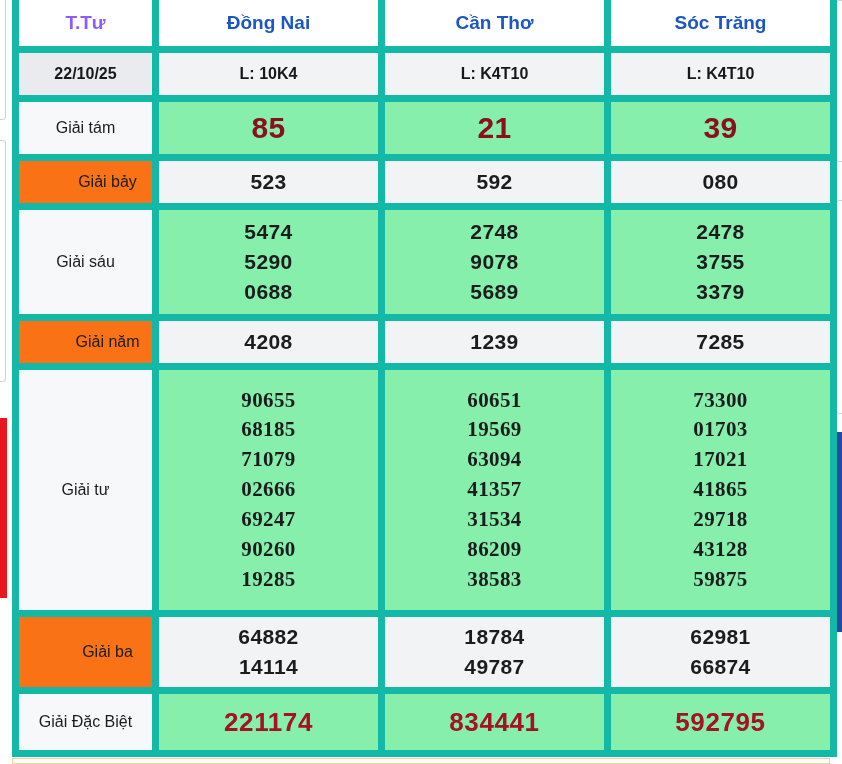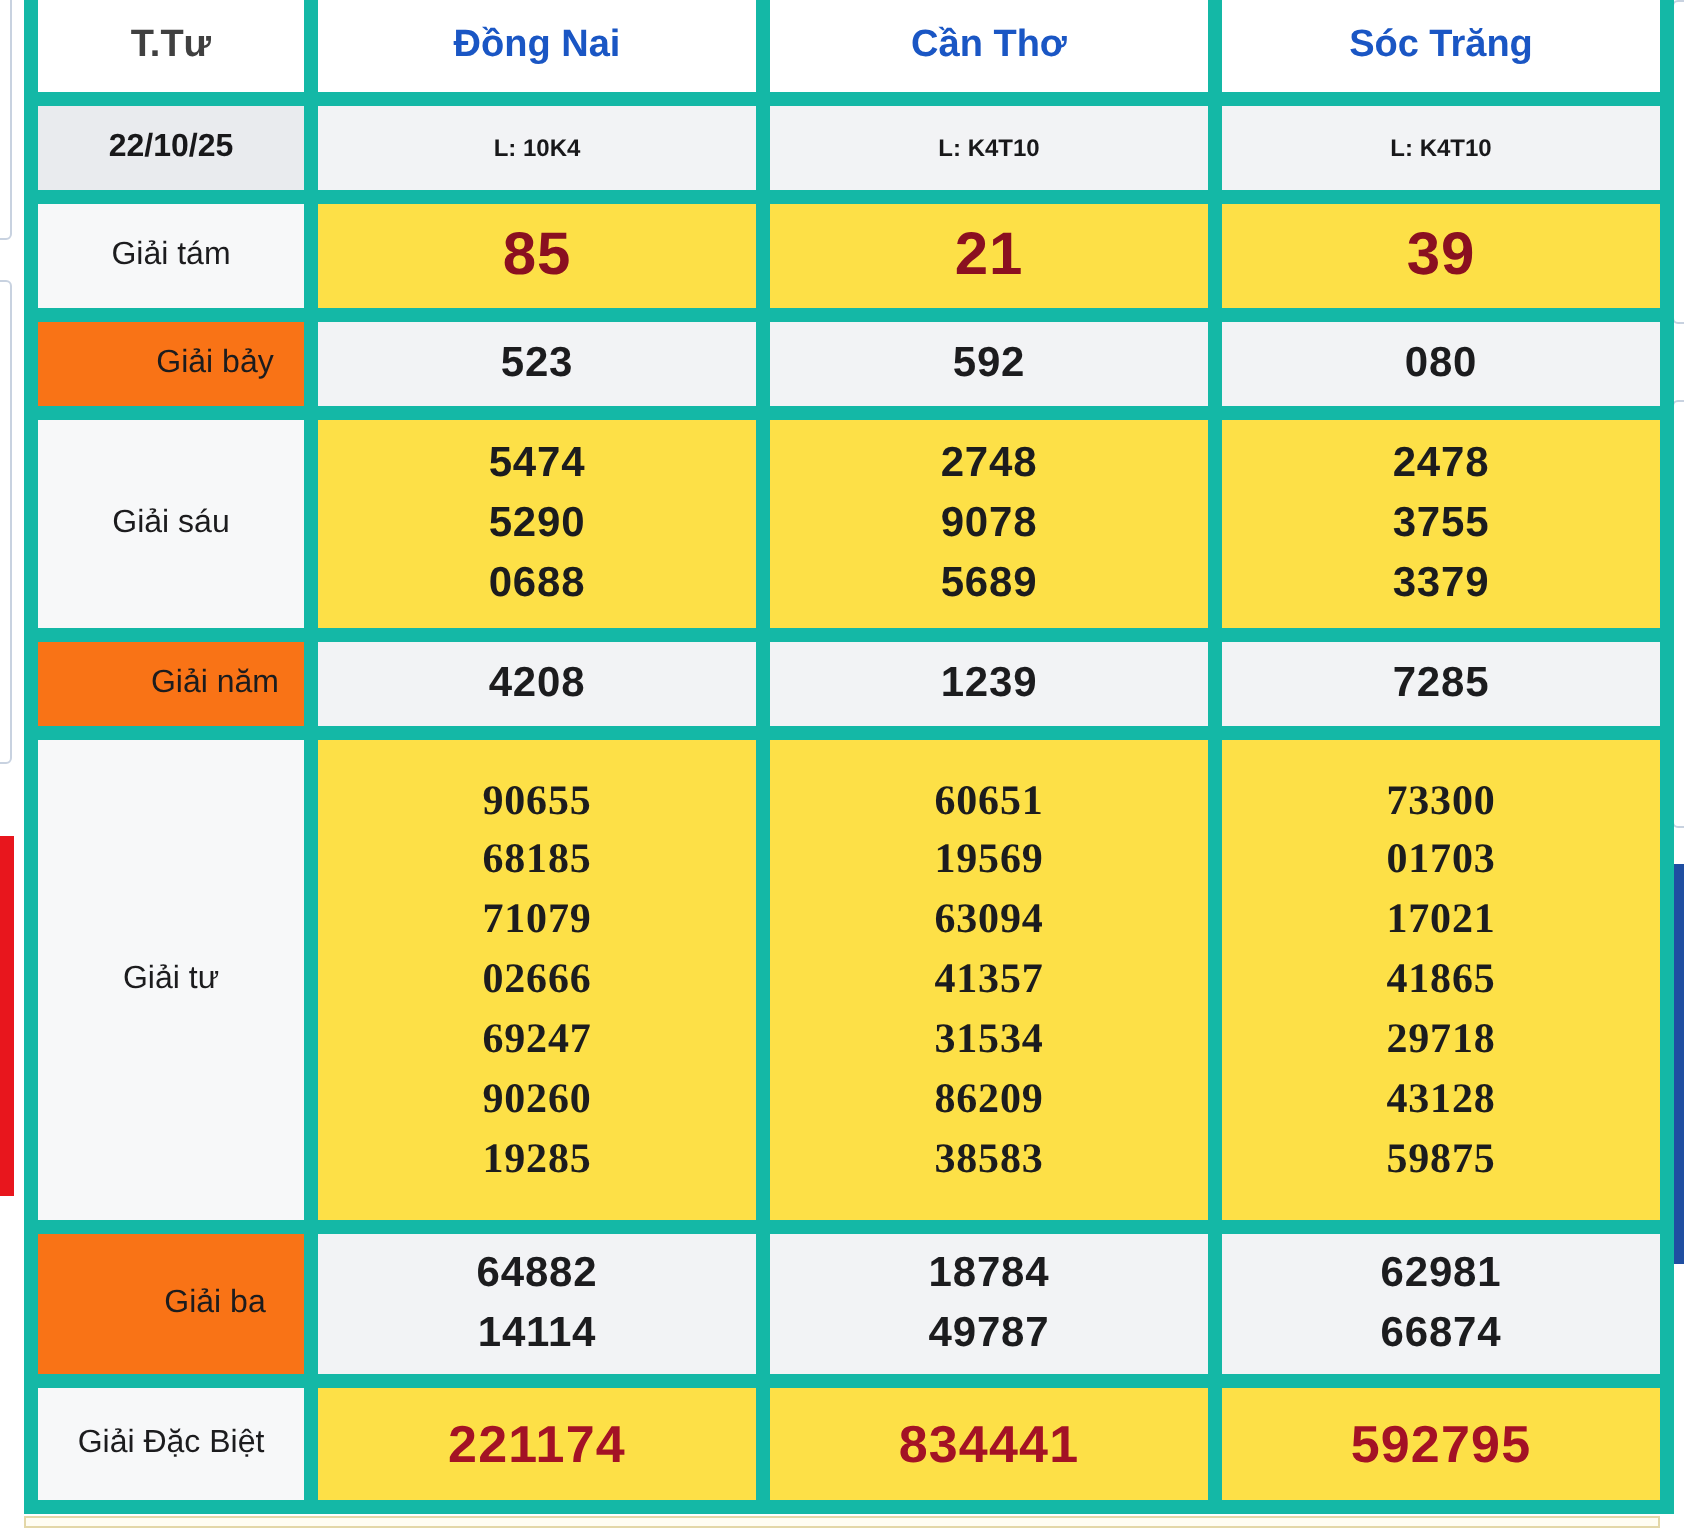--- a/index.html
+++ b/index.html
@@ -103,26 +103,26 @@
 
   
   tr.head-row td {
     height: 46px;
     font-size: 19px;
     font-weight: bold;
     color: #1a56c4;
     background: #ffffff;
     border-top: none;
   }
-  tr.head-row td.lbl { color: #404040; }
+  tr.head-row td.lbl { color: #8b5cf6; }
 
   
   tr.date-row td {
     height: 42px;
-    font-size: 12px;
+    font-size: 16px;
     font-weight: bold;
     color: #18181a;
     background: #f2f3f5;
   }
   tr.date-row td.lbl {
     background: #e9ebee;
     font-size: 16px;
   }
 
   
@@ -131,21 +131,21 @@
     font-weight: normal;
     color: #1c1c1e;
     background: #f7f8f9;
   }
 
   
   td.num {
     font-size: 21px;
     font-weight: bold;
     color: #1c1c1e;
-    background: #fde047;
+    background: #86efac;
     line-height: 1.42;
     letter-spacing: 0.4px;
   }
 
   tr.alt td.num { background: #f2f3f5; }
   tr.alt td.lbl { background: #f97316; padding-left: 44px; }
 
   
   tr.g8 td.num {
     font-size: 30px;

